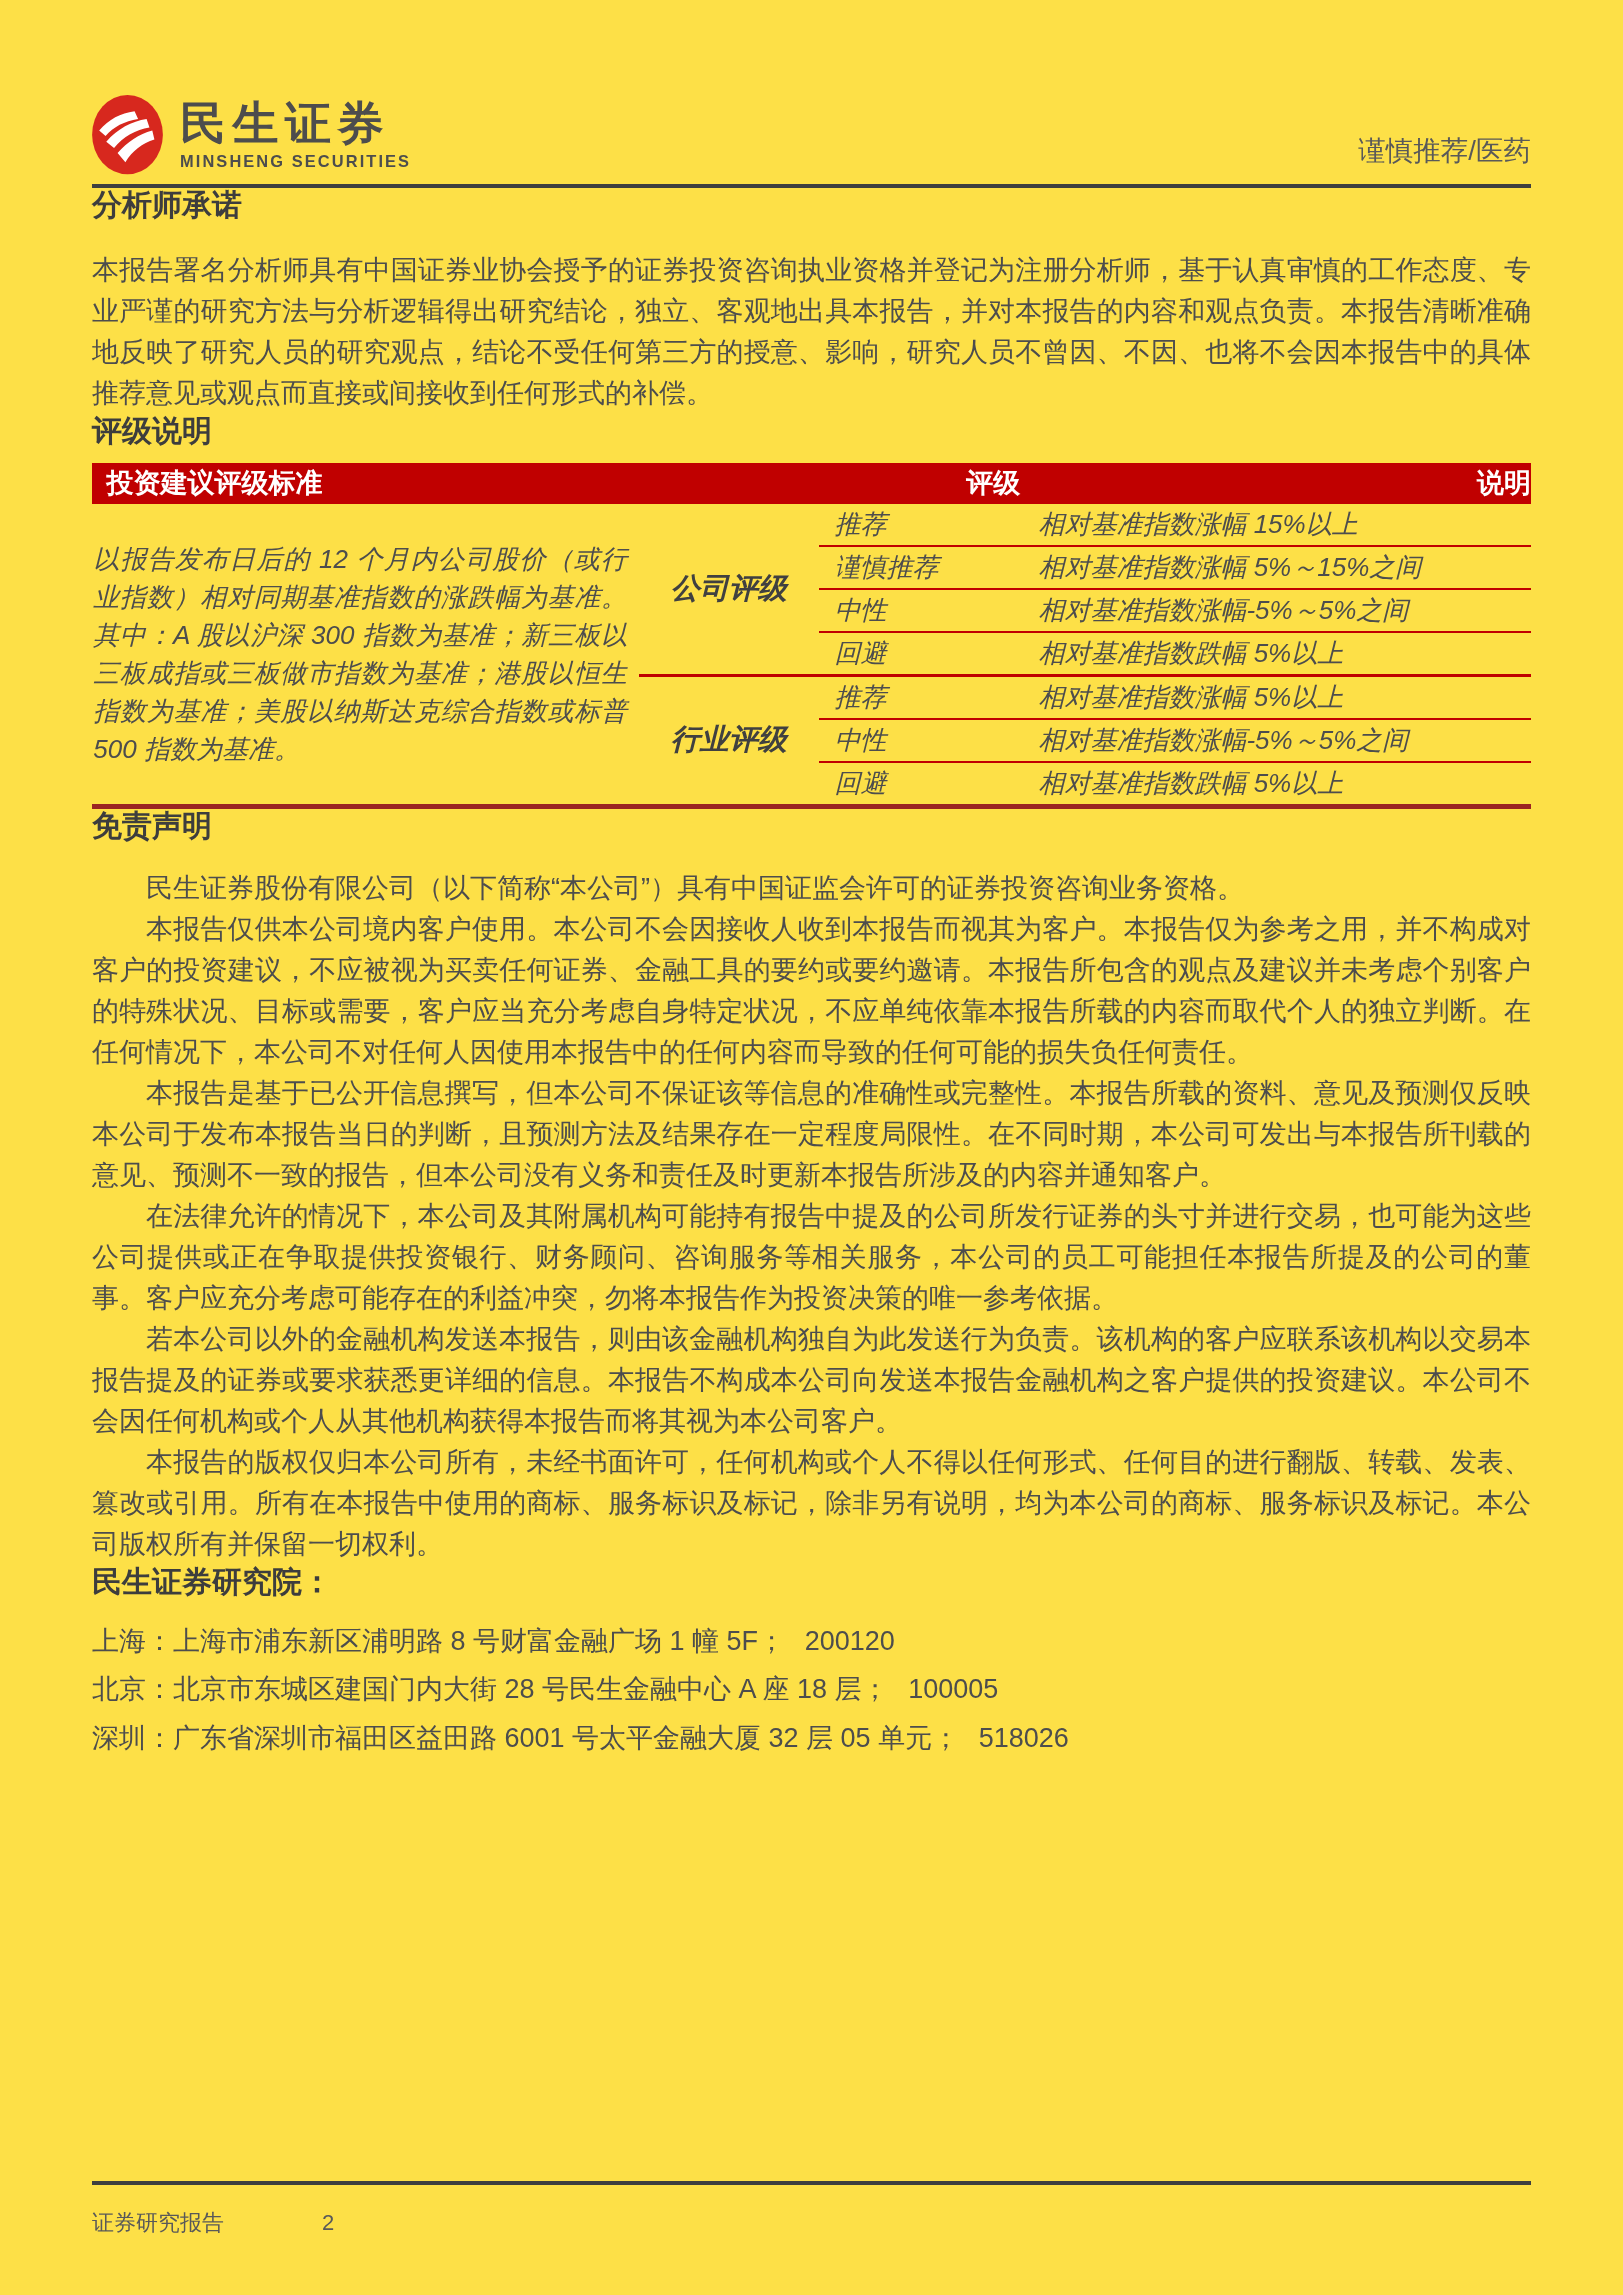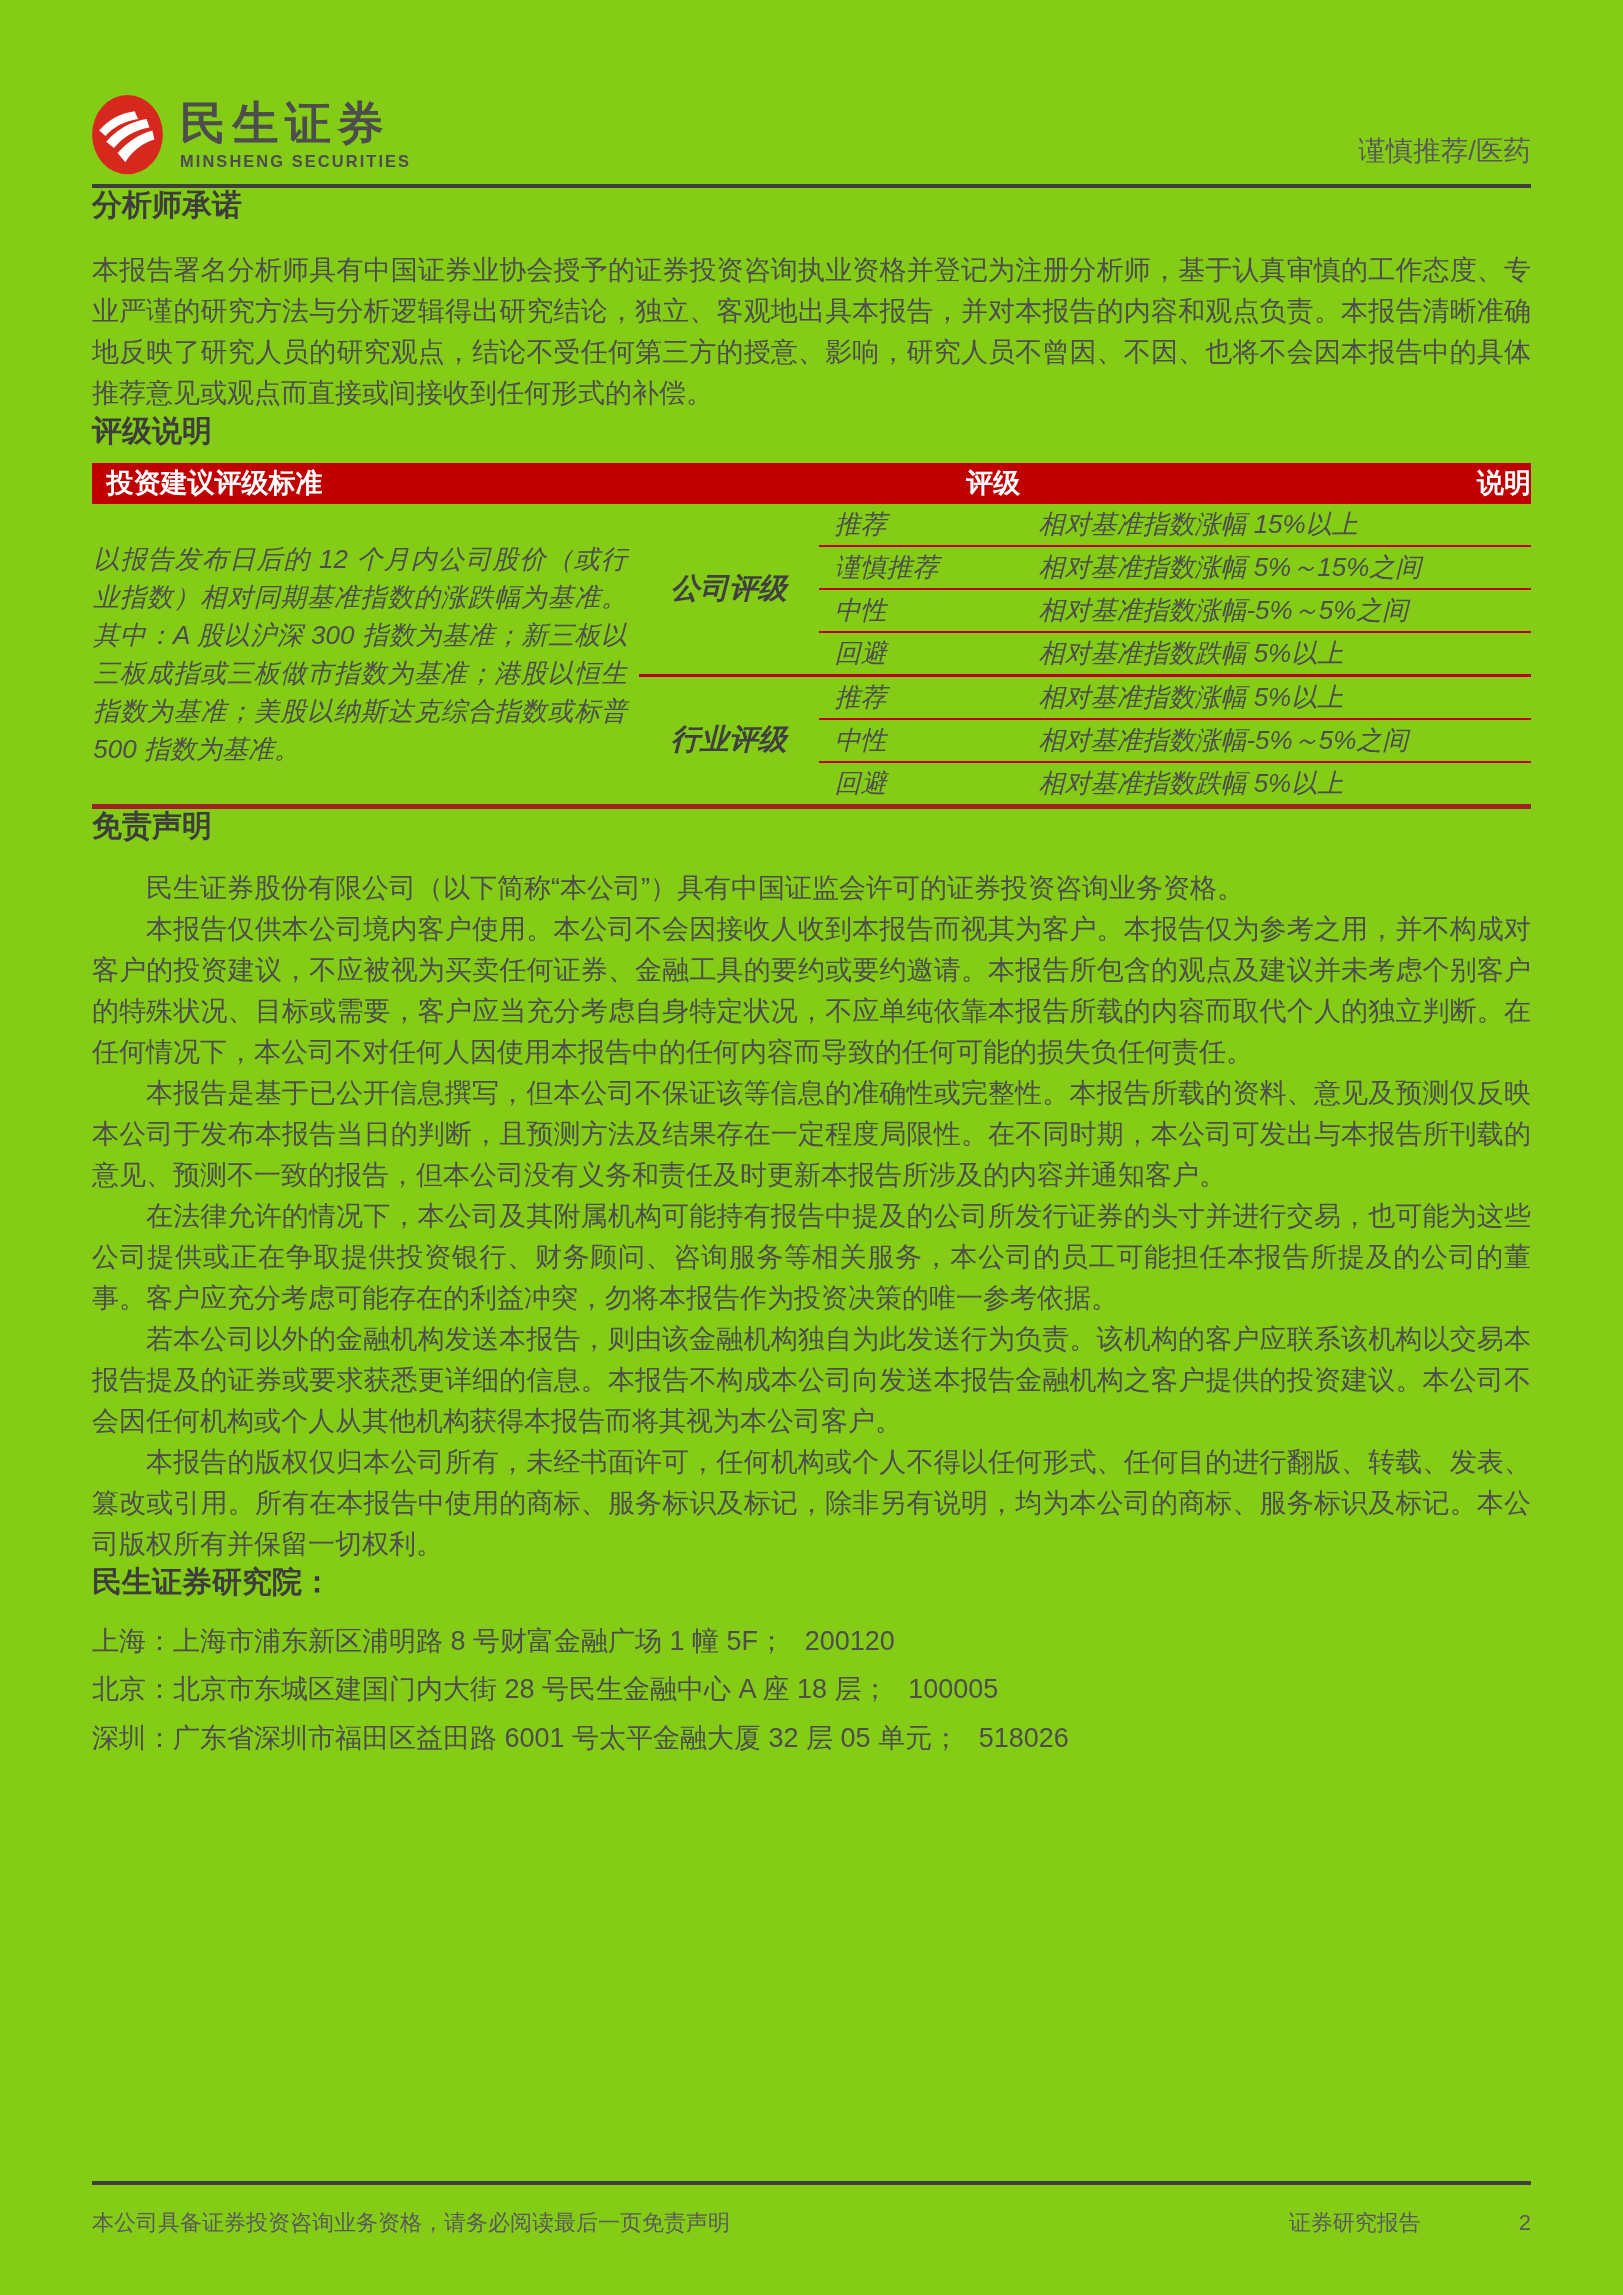--- a/index.html
+++ b/index.html
@@ -1,20 +1,20 @@
 <!DOCTYPE html>
 <html style="font-size:10.5px"><head>
 <meta charset="utf-8">
 <style>
   html,body{margin:0;padding:0;background:#e8e8e8;}
   .page{
     position:relative;
     width:1623px;height:2295px;
     margin:0 auto;
-    background:#84cc16;
+    background:#fde047;
     font-family:"Liberation Sans","DejaVu Sans",sans-serif;
     color:#4d4d4d;
     overflow:hidden;
   }
   .content{padding:0 92px;}
 
   
   .header-row{
     margin-top:95px;
     display:flex;justify-content:space-between;align-items:flex-end;
@@ -188,21 +188,20 @@
       </div>
       <div class="office-line">
         <span>深圳：广东省深圳市福田区益田路 6001 号太平金融大厦 32 层 05 单元；</span><span class="office-zip">518026</span>
       </div>
     </div>
   </div>
 
   <div class="footer">
     <div class="rule"></div>
     <div class="footer-row">
-      <span>本公司具备证券投资咨询业务资格，请务必阅读最后一页免责声明</span>
       <span class="footer-right">
         <span>证券研究报告</span>
         <span>2</span>
       </span>
     </div>
   </div>
 </div>
 
 
 </body></html>

